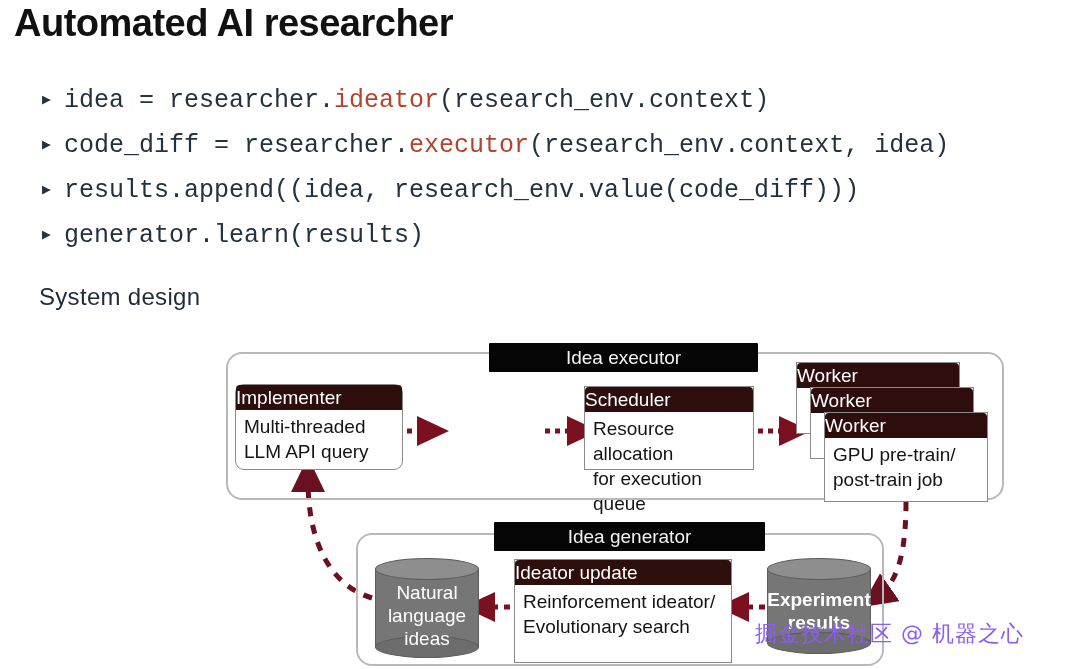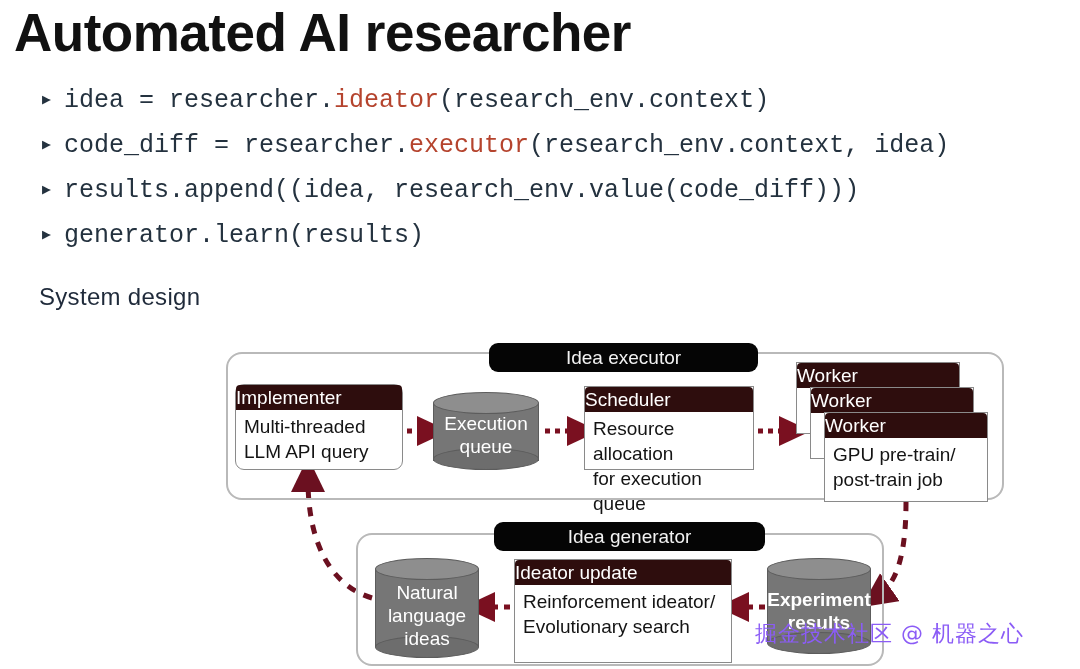--- a/index.html
+++ b/index.html
@@ -15,21 +15,21 @@
     overflow: hidden;
     font-family: "Liberation Sans", sans-serif;
   }
 
   
   #title {
     position: absolute;
     left: 14px;
     top: 2px;
     font-family: "Liberation Sans", sans-serif;
-    font-size: 53px;
+    font-size: 38px;
     font-weight: bold;
     color: #111111;
     letter-spacing: -0.5px;
     white-space: nowrap;
   }
 
   
   #code-list {
     position: absolute;
     left: 38px;
@@ -91,21 +91,21 @@
     background: transparent;
     box-sizing: border-box;
   }
   #exec-group  { left: 226px; top: 22px;  width: 778px; height: 148px; }
   #gen-group   { left: 356px; top: 203px; width: 528px; height: 133px; }
 
   .group-title {
     position: absolute;
     background: #050505;
     color: #f2f2f2;
-    border-radius: 9px;
+    border-radius: 1px;
     font-size: 19px;
     text-align: center;
     line-height: 29px;
     height: 29px;
     white-space: nowrap;
   }
   #exec-title { left: 489px; top: 13px;  width: 269px; }
   #gen-title  { left: 494px; top: 192px; width: 271px; }
 
   
@@ -271,27 +271,20 @@
 
     <div class="group-box" id="gen-group"></div>
     <div class="group-title" id="gen-title">Idea generator</div>
 
     <div class="node-box" id="implementer">
       <div class="node-head">Implementer</div>
       <div class="node-body">Multi-threaded
 LLM API query</div>
     </div>
 
-    <div class="cylinder" id="cyl-exec-queue">
-      <div class="cyl-body" style="top:11px; width:106px; height:58px;"></div>
-      <div class="cyl-bottom" style="top:56px; width:106px; height:22px;"></div>
-      <div class="cyl-top" style="width:106px; height:22px;"></div>
-      <div class="cyl-label" style="top:20px;">Execution
-queue</div>
-    </div>
 
     <div class="node-box" id="scheduler">
       <div class="node-head">Scheduler</div>
       <div class="node-body">Resource allocation
 for execution queue</div>
     </div>
 
     <div class="worker-card" id="worker-3">
       <div class="node-head">Worker</div>
     </div>

